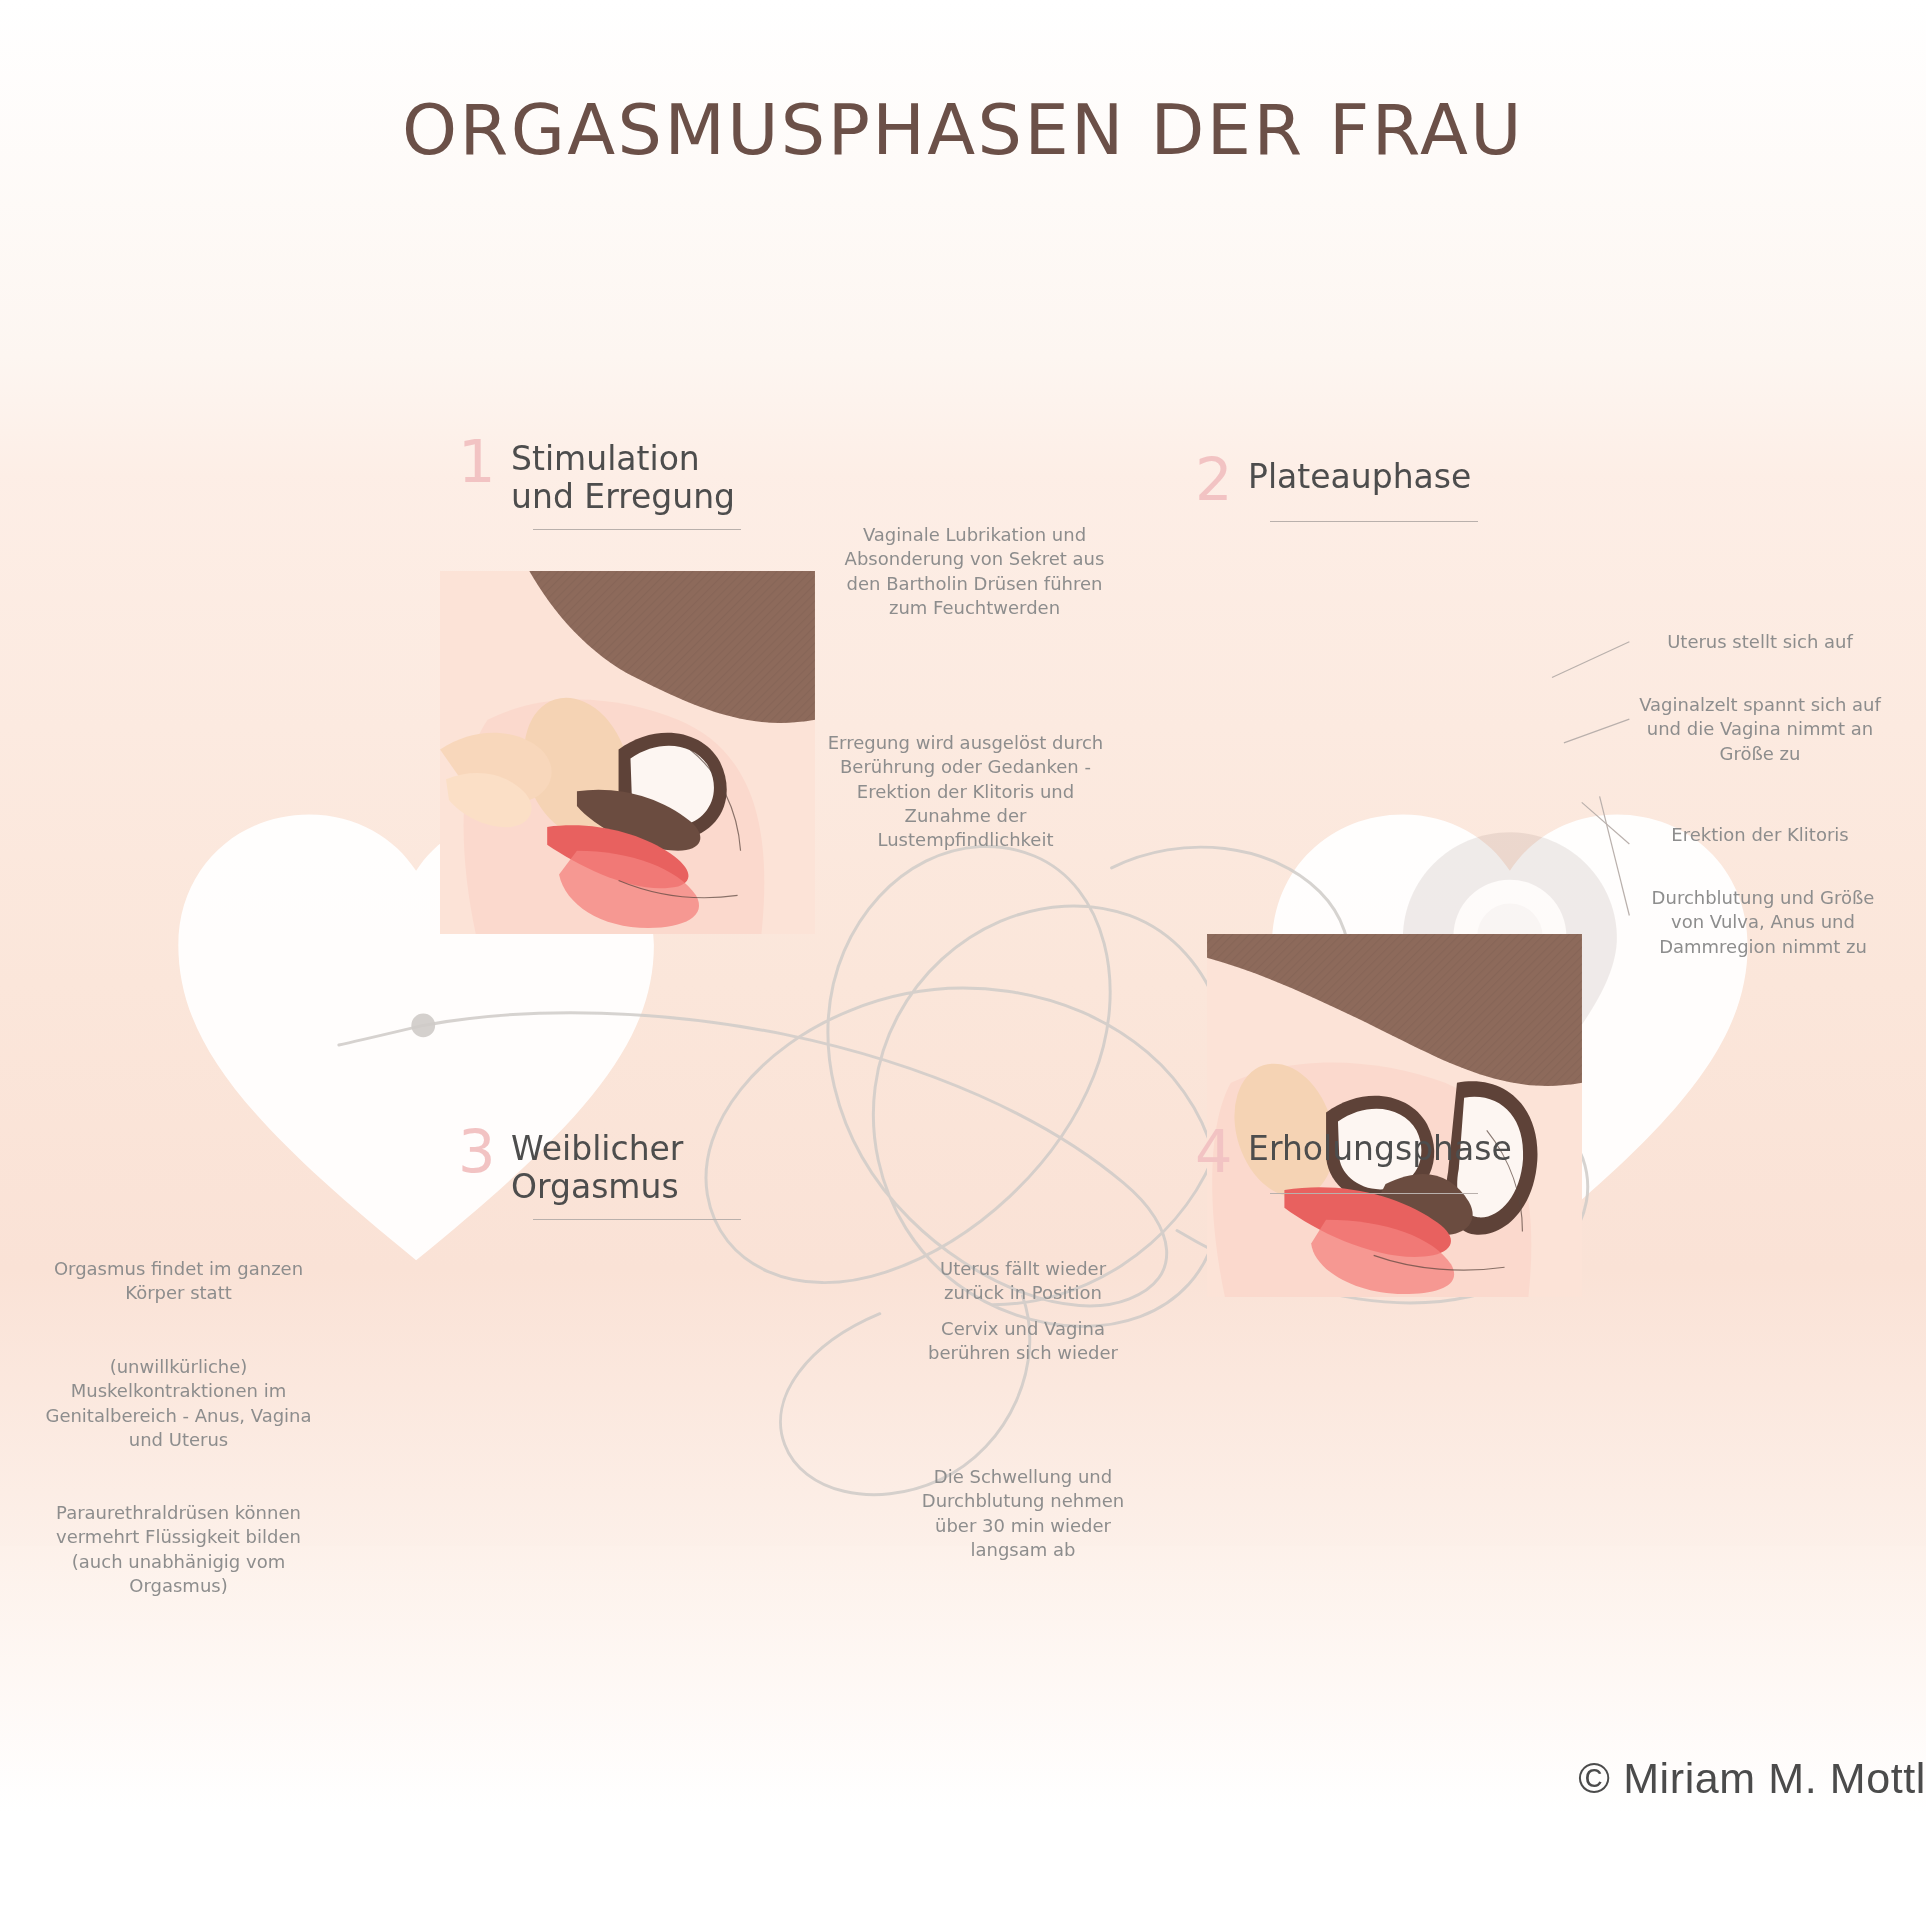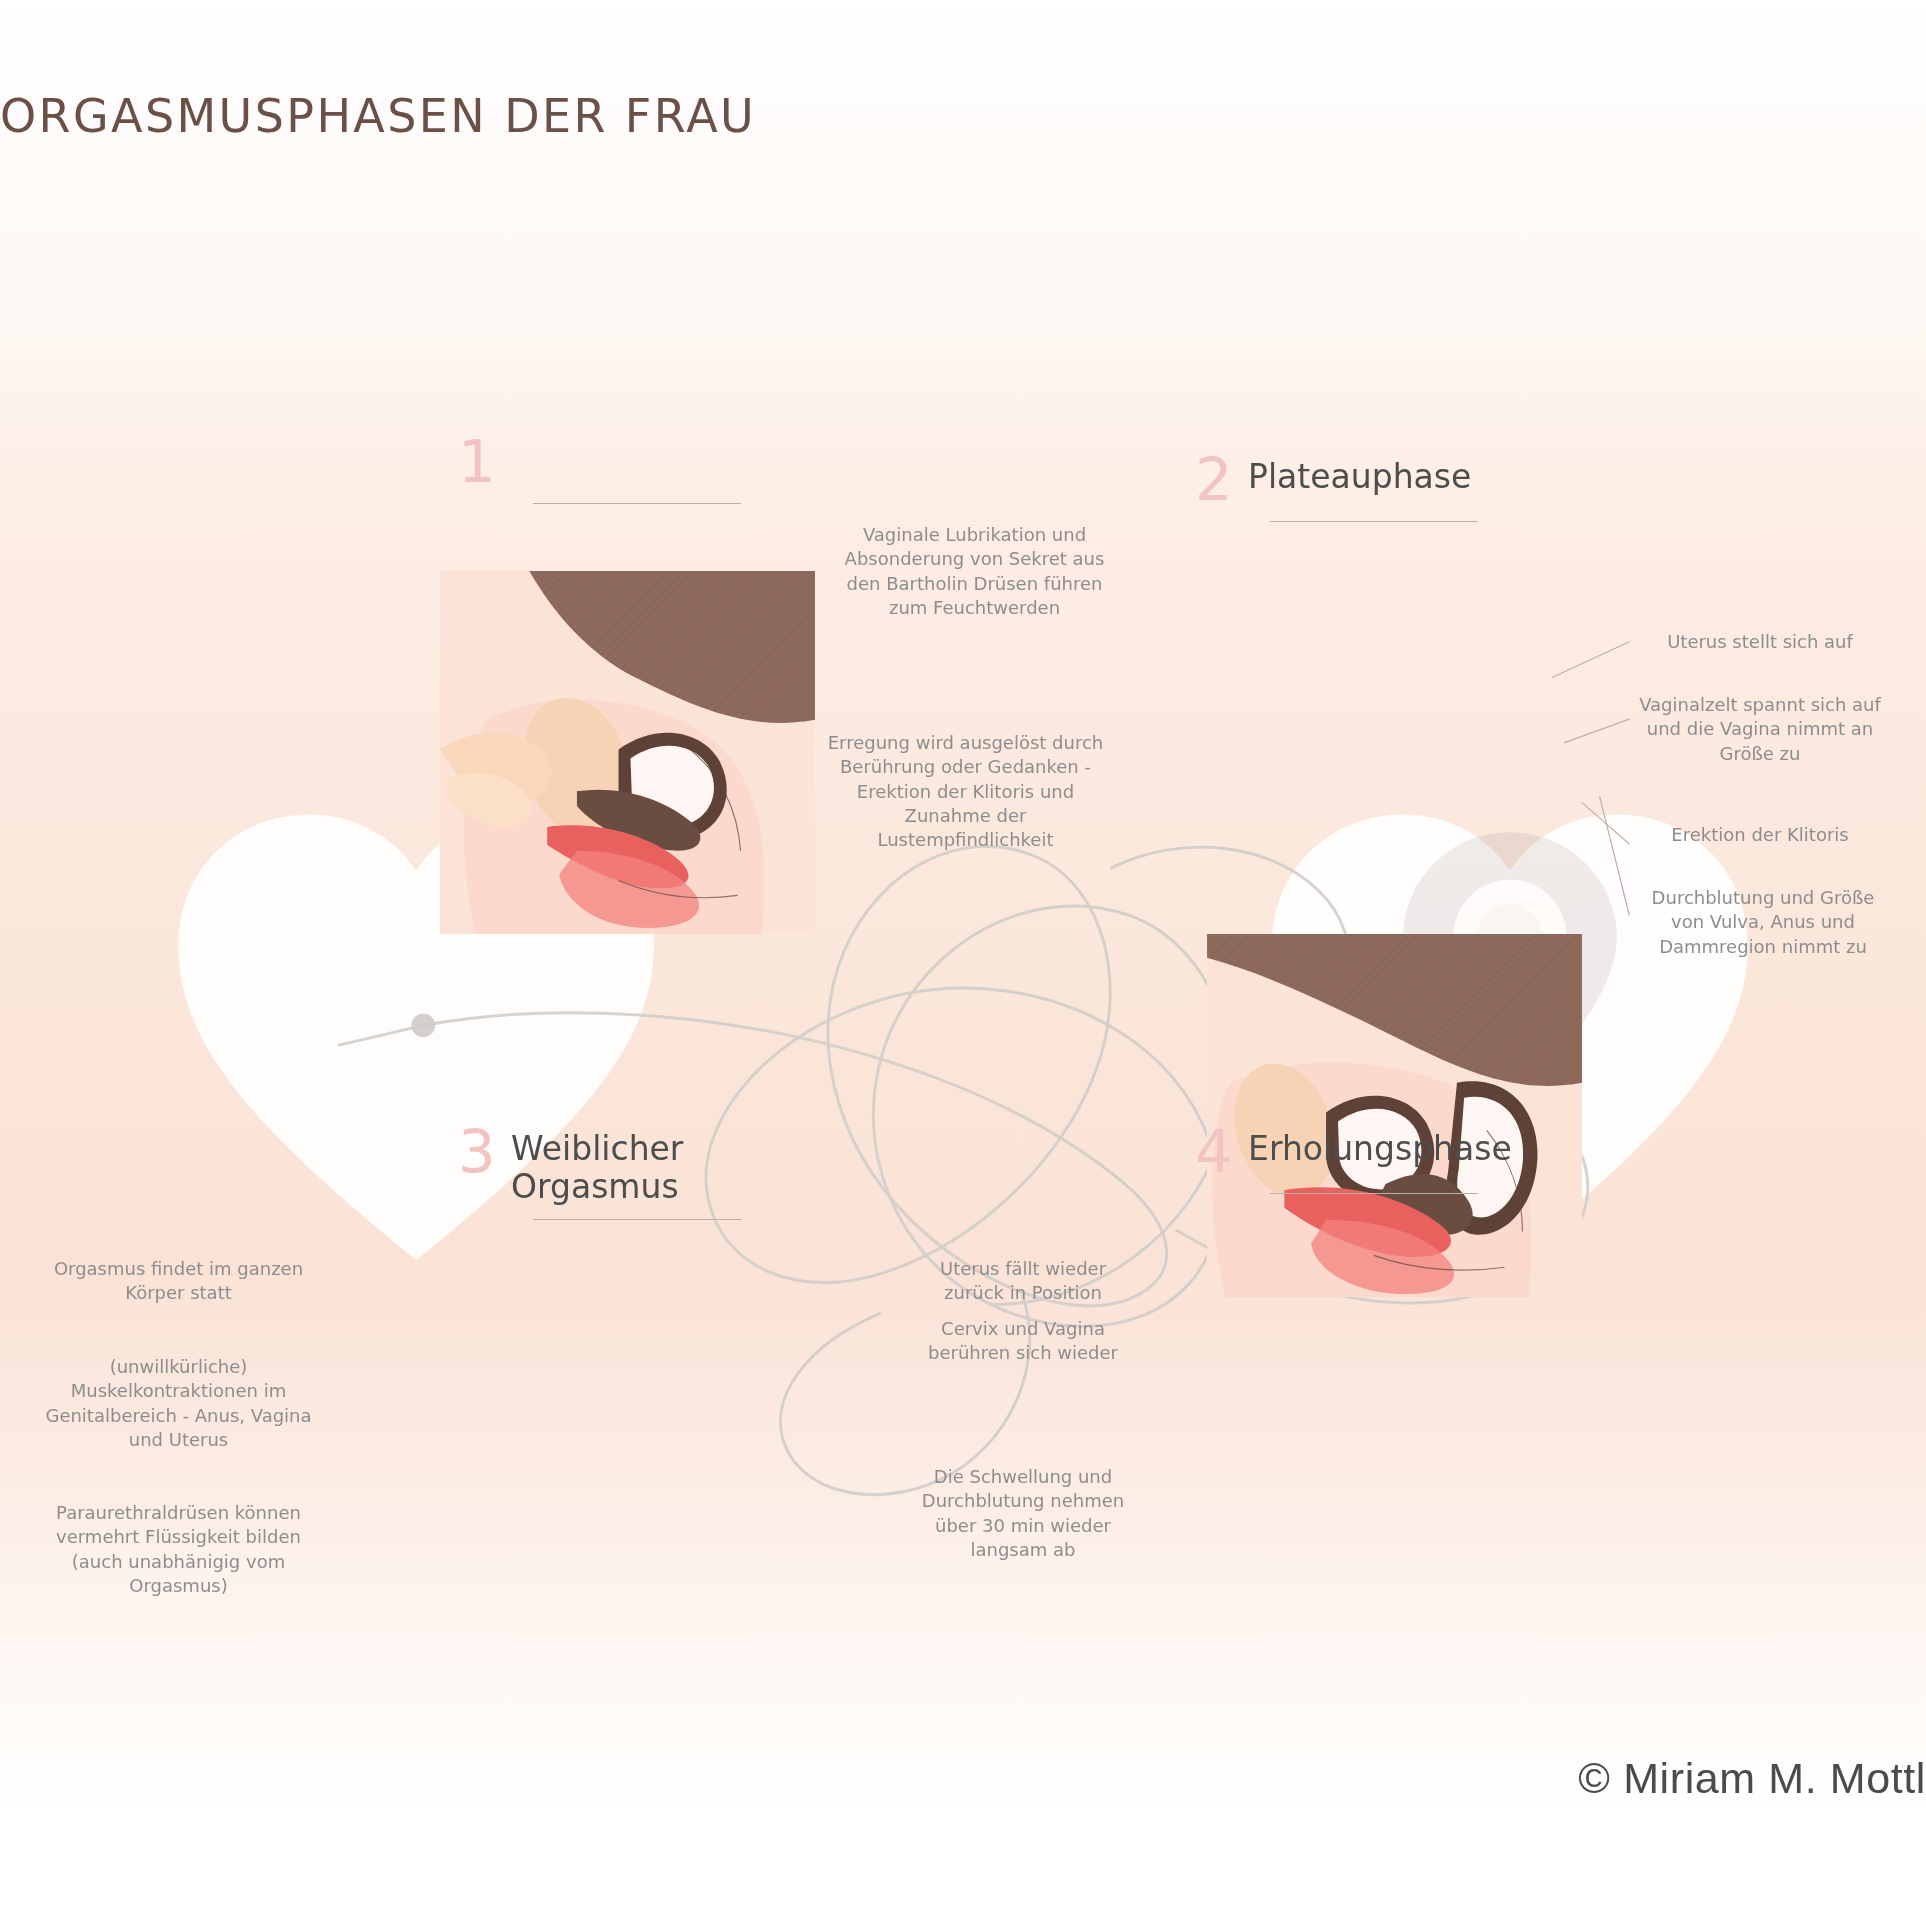--- a/index.html
+++ b/index.html
@@ -48,21 +48,22 @@
     inset: 0;
     pointer-events: none;
   }
 
   
   .title {
     position: absolute;
     top: 89px;
     left: 0;
     width: 100%;
-    font-size: 46px;
+    text-align: center;
+    font-size: 70px;
     letter-spacing: 2.4px;
     color: #6b5048;
     font-family: "DejaVu Sans", sans-serif;
     font-weight: 400;
   }
 
   
   .phase {
     position: absolute;
   }
@@ -158,20 +159,24 @@
     <path d="M1980 2070 C 2180 2190 2400 2230 2560 2150 C 2690 2085 2700 1960 2620 1885"></path>
   </g>
   <circle cx="712" cy="1725" r="20" fill="#cfcbc8" opacity="0.9"></circle>
 </svg>
 
 <div class="title">ORGASMUSPHASEN DER FRAU</div>
 
 <div class="phase" style="left:458px; top:434px;">
   <div class="phase-head">
     <div class="phase-num">1</div>
+    <div>
+      <div class="phase-title">Stimulation</div>
+      <div class="phase-title" style="padding-top:0;">und Erregung</div>
+    </div>
   </div>
   <div class="rule indent"></div>
 </div>
 
 <div class="illus" style="left:440px; top:571px; width:375px; height:363px;">
   <svg width="375" height="363" viewBox="0 0 630 610" aria-hidden="true">
     <defs>
       <pattern id="hatch1" width="10" height="10" patternTransform="rotate(45)" patternUnits="userSpaceOnUse">
         <line x1="0" y1="0" x2="0" y2="10" stroke="#7a5c50" stroke-width="4"></line>
       </pattern>

